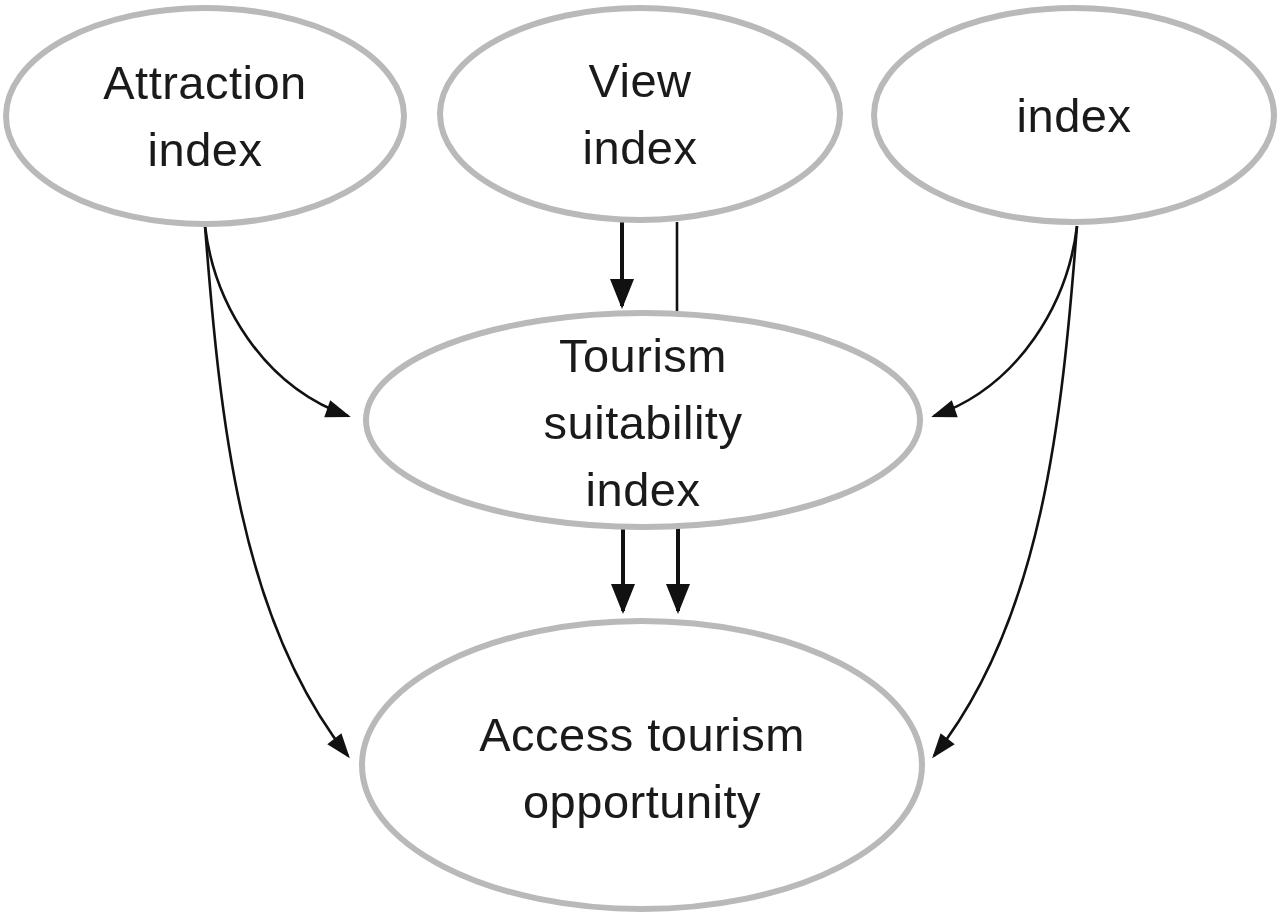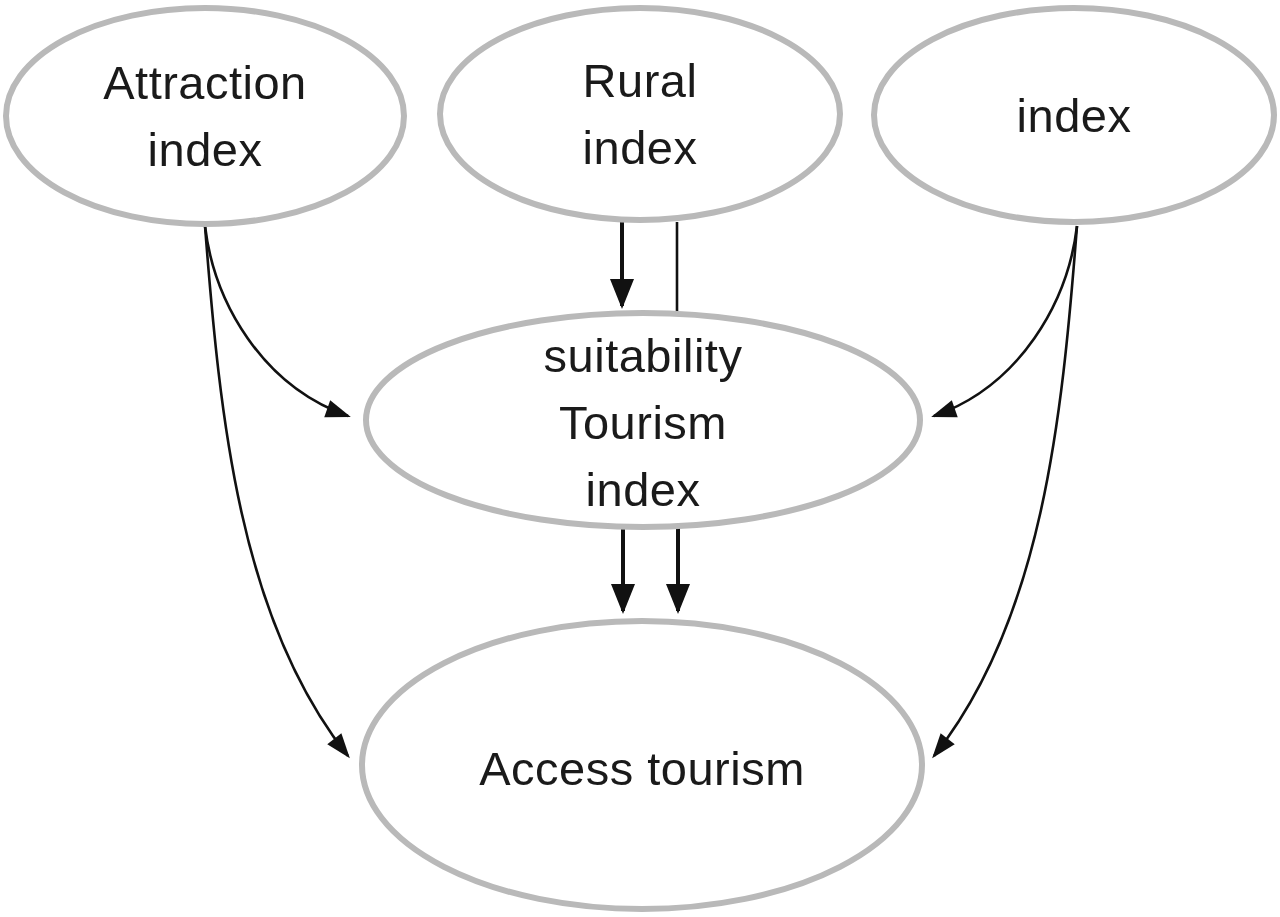--- a/index.html
+++ b/index.html
@@ -68,31 +68,32 @@
       <ellipse cx="642" cy="765" rx="280" ry="144" fill="#ffffff" stroke="#b9b9b9"></ellipse>
     </g>
   </svg>
 
   <div class="node-label" style="left:205px; top:116px;">
     <span class="line">Attraction</span>
     <span class="line">index</span>
   </div>
 
   <div class="node-label" style="left:640px; top:114px;">
-    <span class="line">Rural</span>
+    <span class="line">View</span>
     <span class="line">index</span>
   </div>
 
   <div class="node-label" style="left:1074px; top:115px;">
     <span class="line">index</span>
   </div>
 
   <div class="node-label" style="left:643px; top:422px;">
+    <span class="line">Tourism</span>
     <span class="line">suitability</span>
-    <span class="line">Tourism</span>
     <span class="line">index</span>
   </div>
 
   <div class="node-label" style="left:642px; top:768px;">
     <span class="line">Access tourism</span>
+    <span class="line">opportunity</span>
   </div>
 
 </div>
 
 </body></html>

